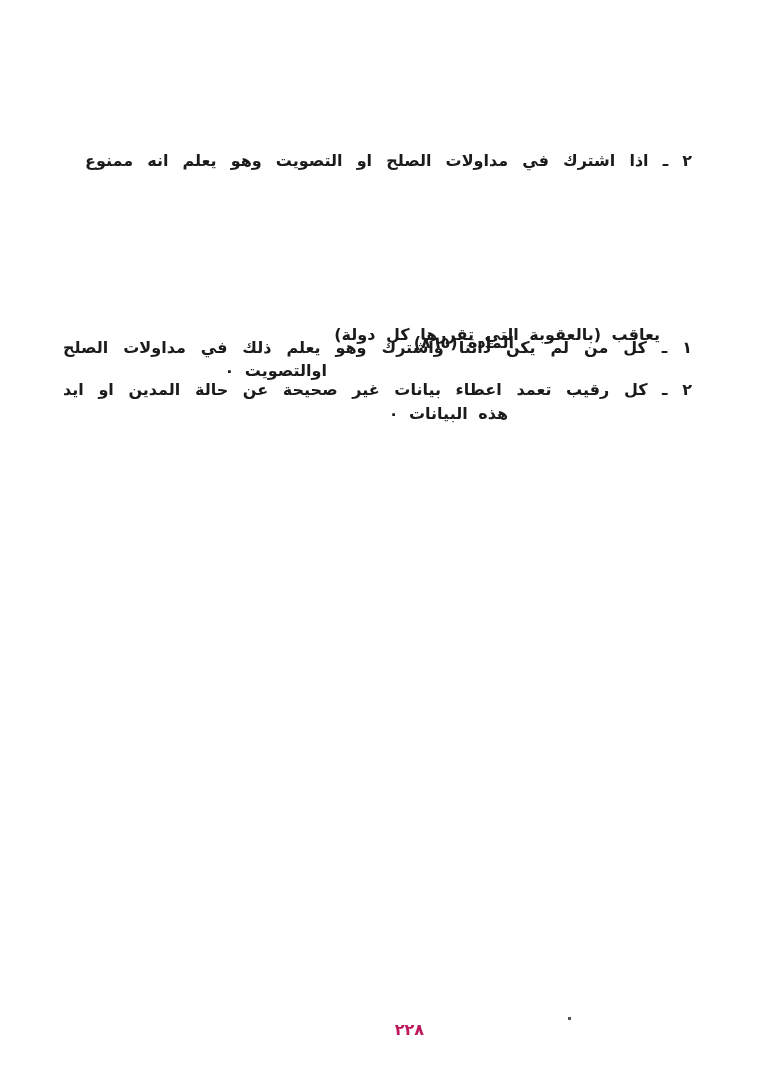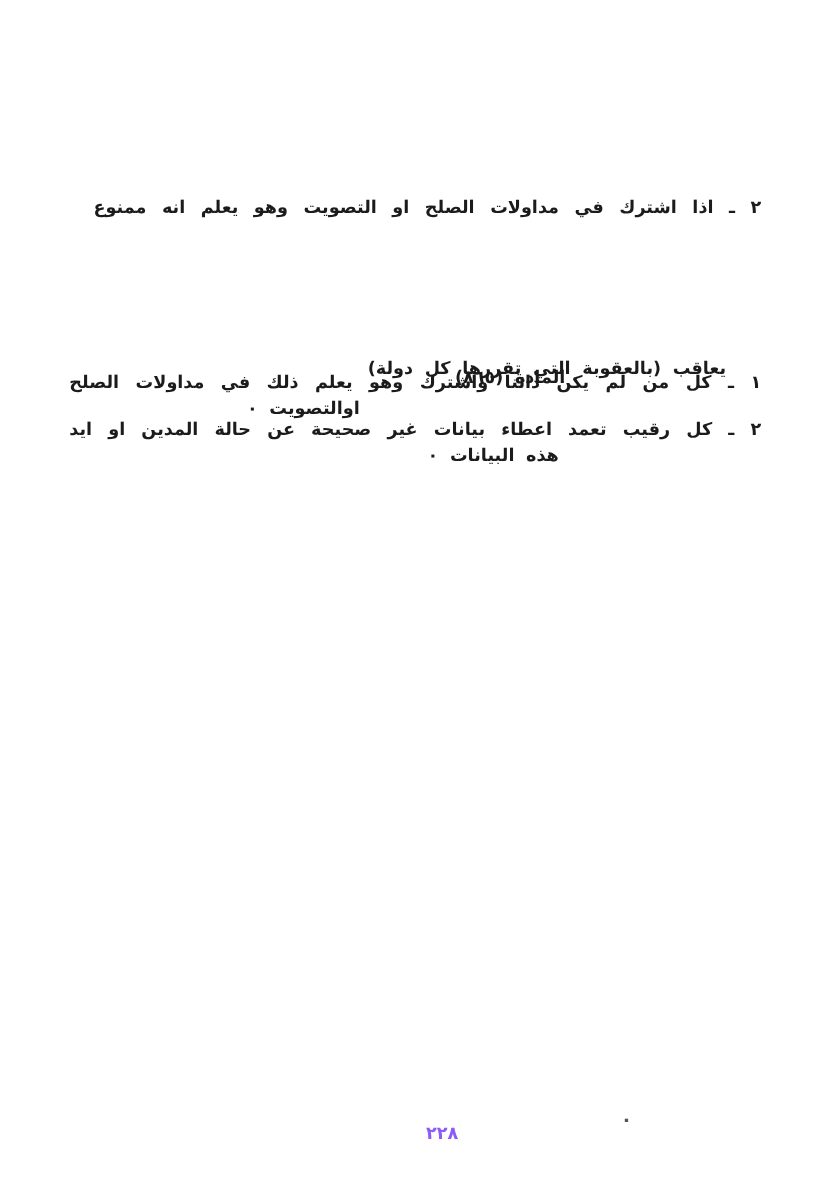--- a/index.html
+++ b/index.html
@@ -25,42 +25,42 @@
   }
   .tline.justified {
     white-space: normal;
     text-align: justify;
     text-align-last: justify;
     word-spacing: 2px;
   }
   .tline.spaced { word-spacing: 5px; }
 
   
-  .l-prev2-1 { top: 179px; right: 66px; left: 85px; }
+  .l-prev2-1 { top: 151px; right: 66px; left: 85px; }
   .l-prev2-2 { top: 192px; right: 175px; }
   .l-prev3-1 { top: 219px; right: 66px; left: 63px; }
   .l-prev3-2 { top: 246px; right: 181px; }
   .l-heading { top: 285px; right: 244px; margin-top: 48px; }
   .l-intro   { top: 325px; right: 98px; }
   .l-it1-1   { top: 338px; right: 66px; left: 63px; }
   .l-it1-2   { top: 361px; right: 431px; }
   .l-it2-1   { top: 380px; right: 66px; left: 63px; }
   .l-it2-2   { top: 404px; right: 250px; }
 
   .page-number {
     position: absolute;
     top: 1020px;
     left: 380px;
     width: 44px;
-    text-align: center;
+    text-align: right;
     direction: rtl;
     font-size: 16px;
     font-weight: bold;
     letter-spacing: 3px;
-    color: #8b5cf6;
+    color: #be185d;
   }
   .speck {
     position: absolute;
     top: 1017px;
     left: 568px;
     width: 3px;
     height: 3px;
     background: #555555;
   }
 </style>

